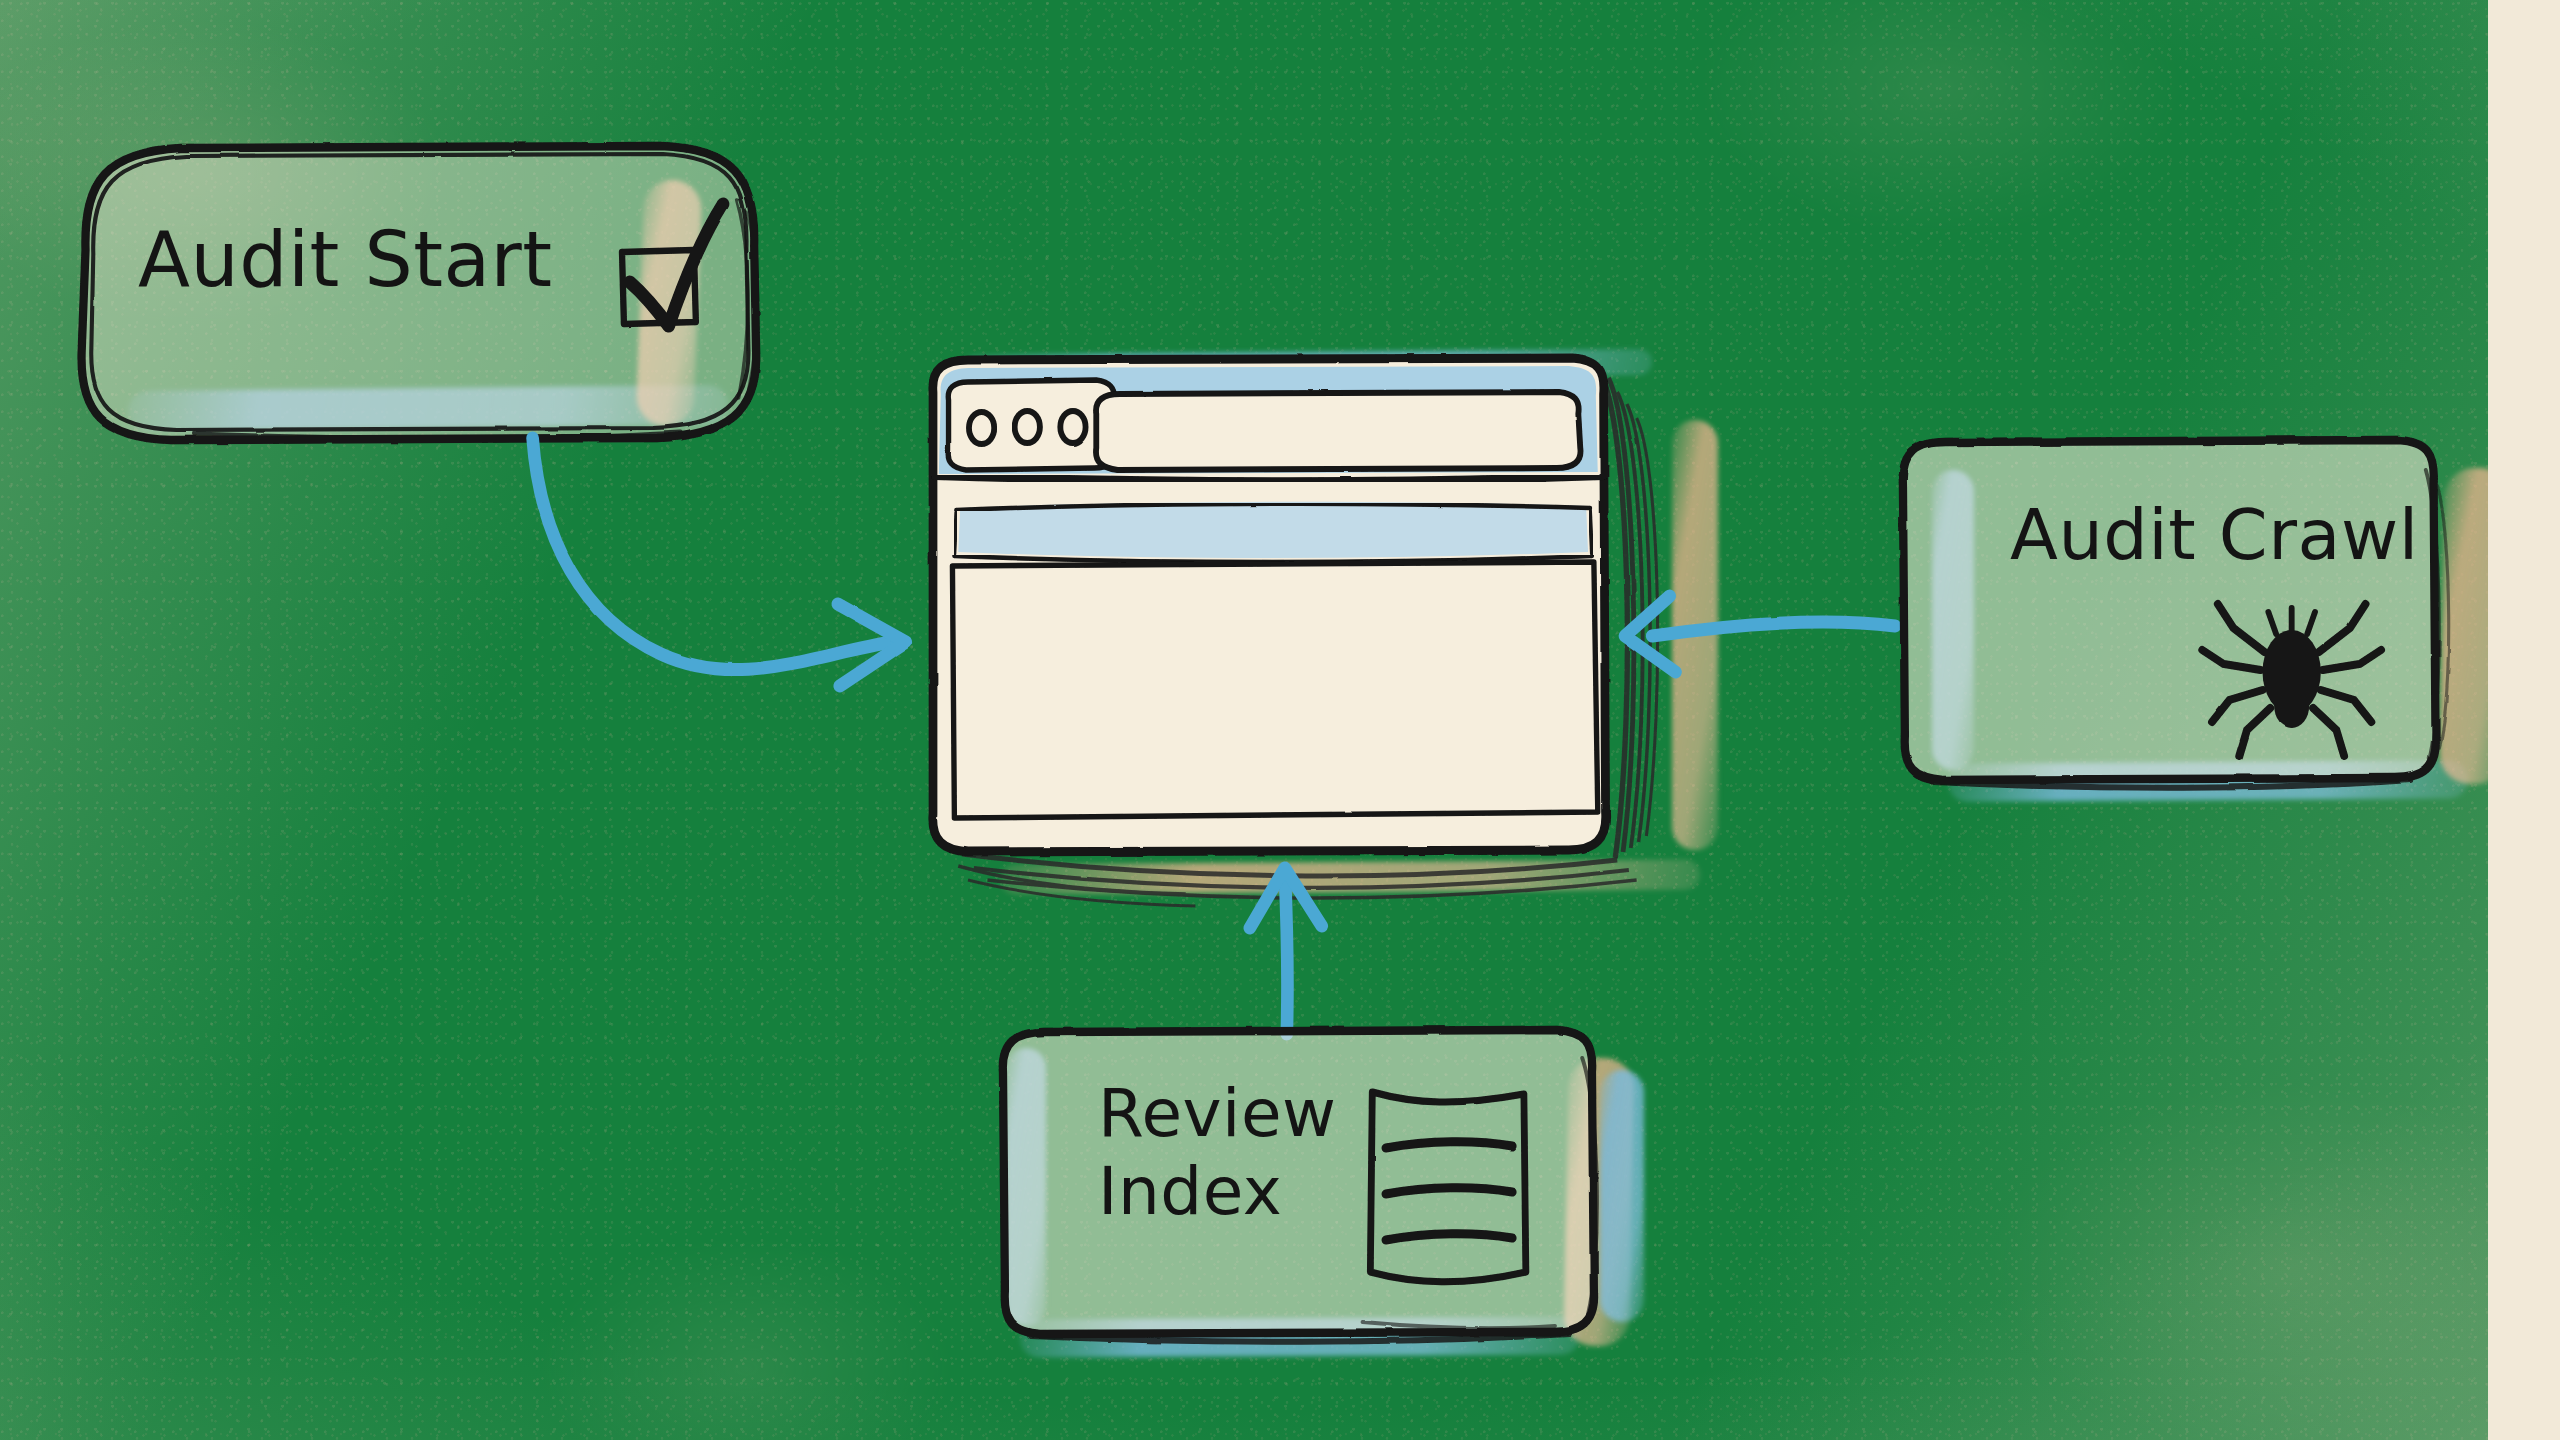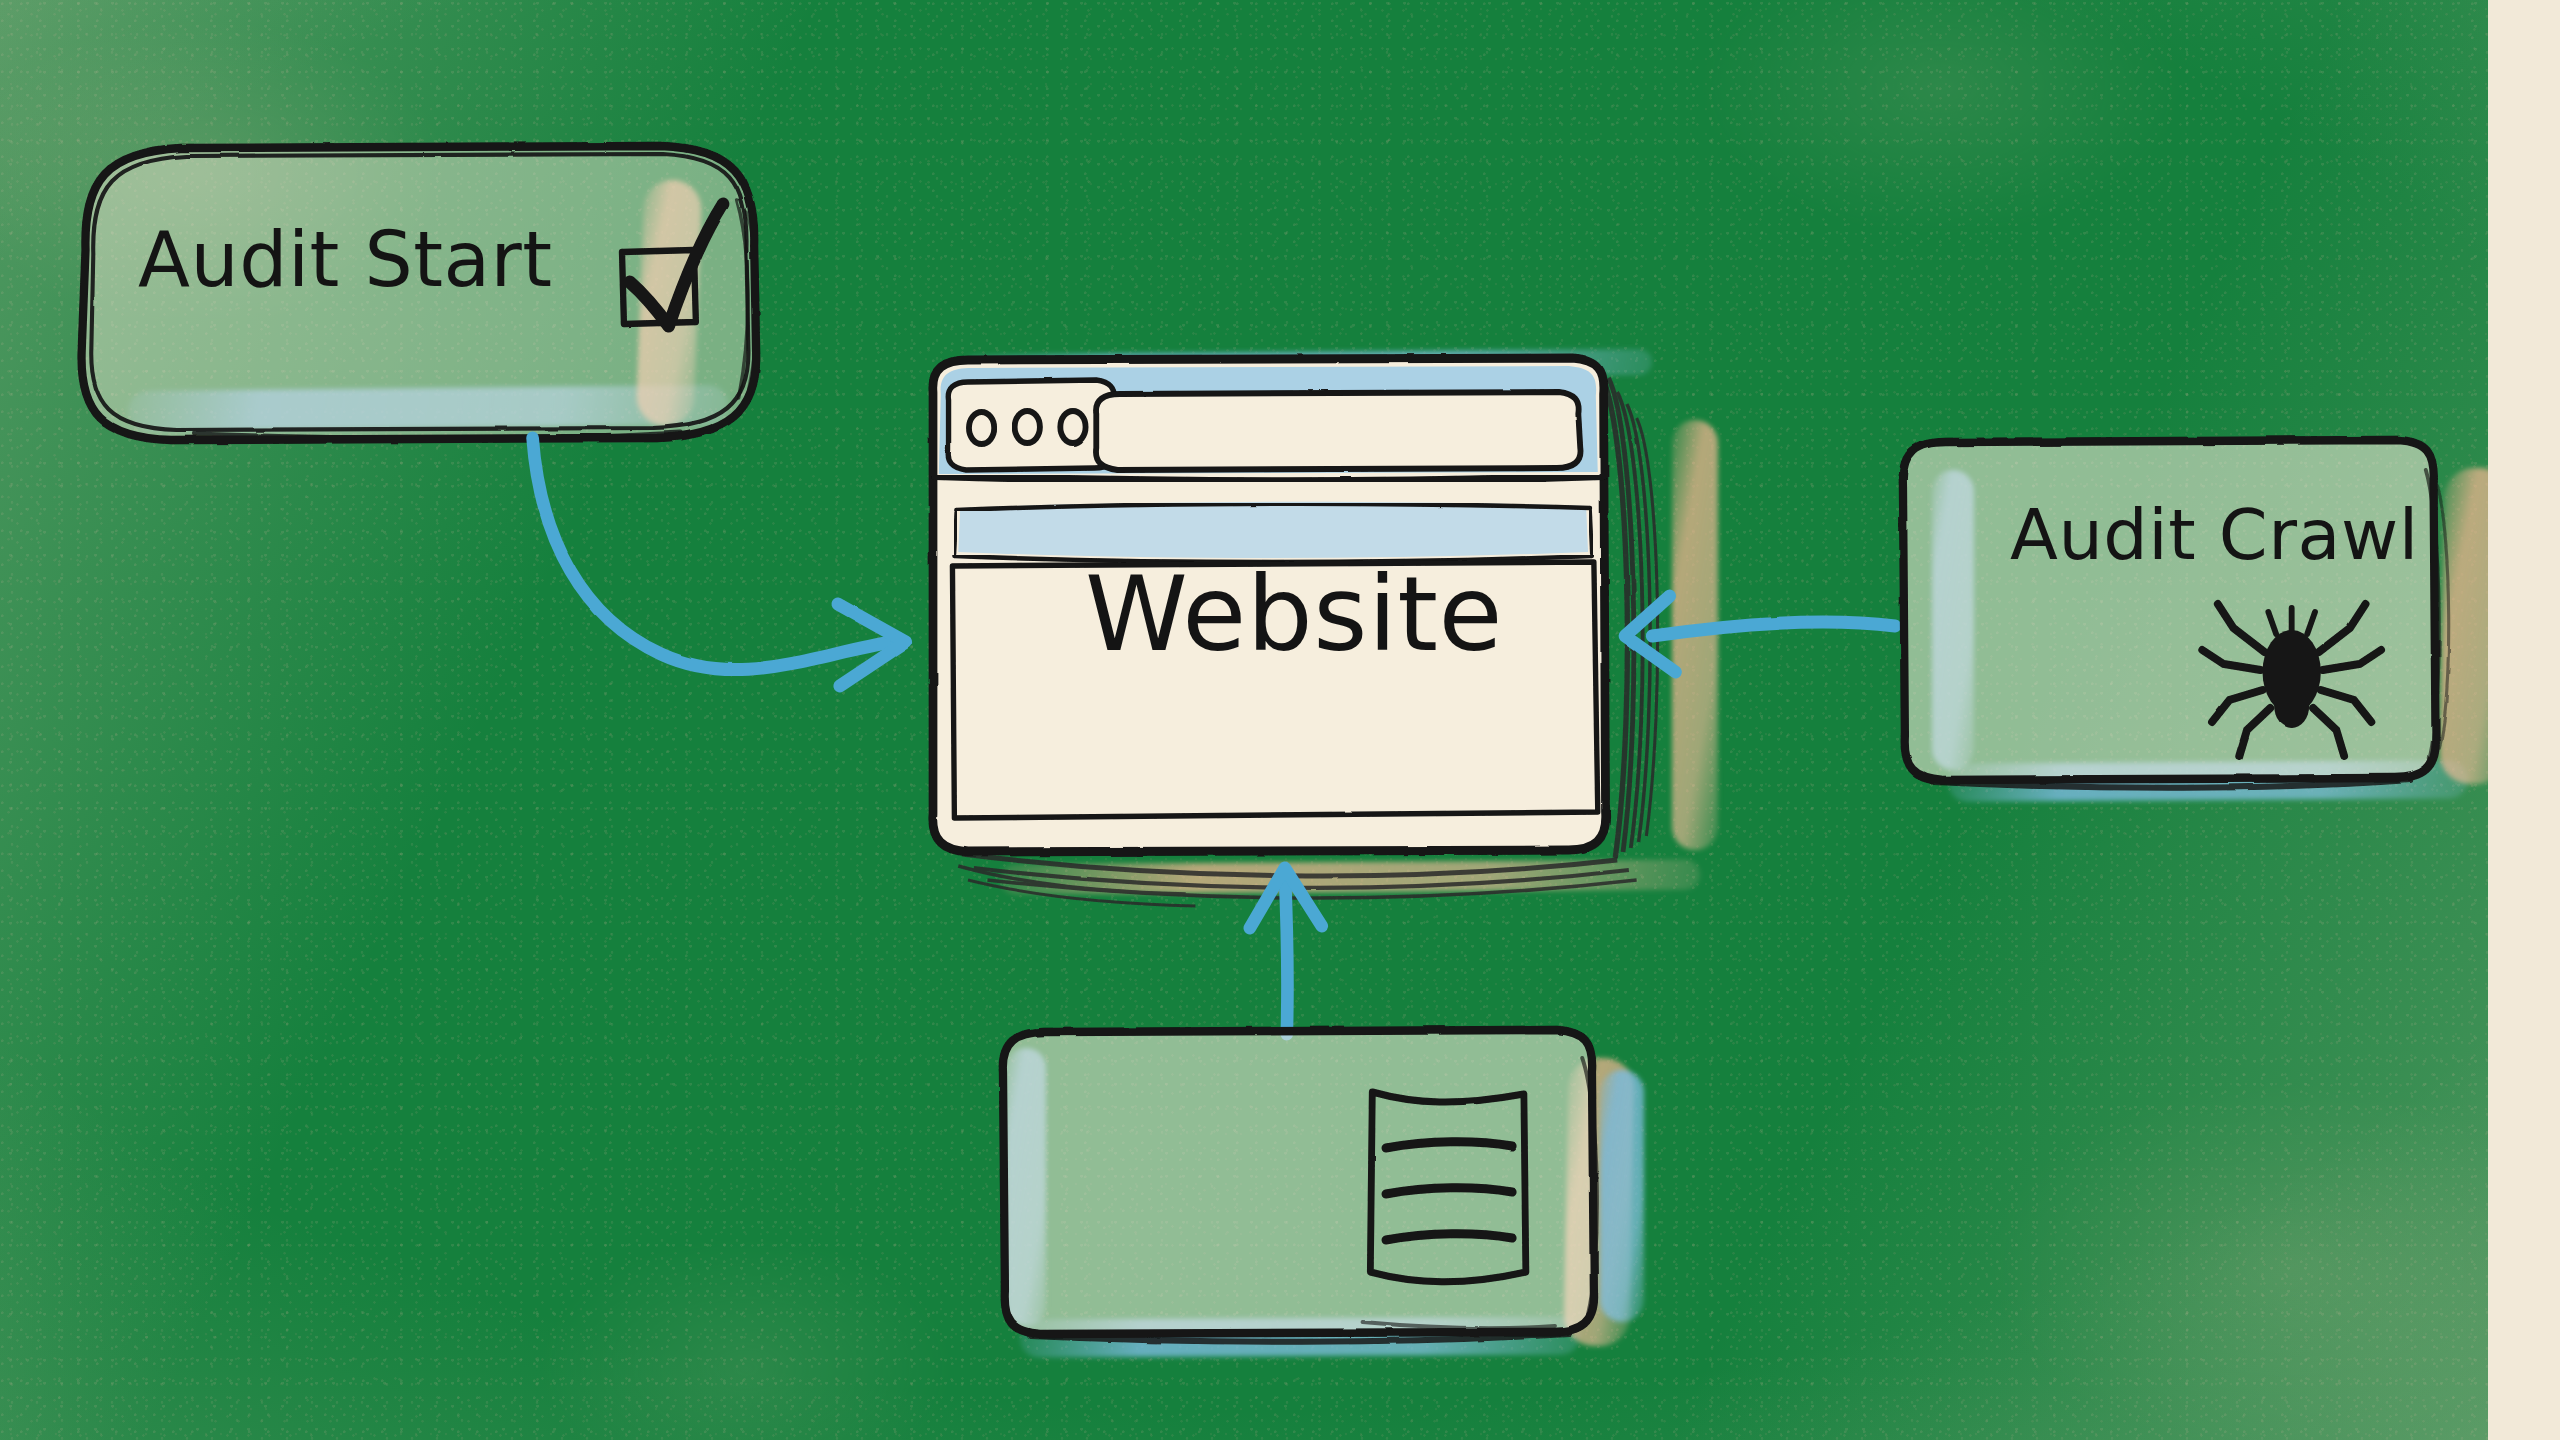--- a/index.html
+++ b/index.html
@@ -300,18 +300,21 @@
                L 1570 1272
                C 1506 1286, 1456 1284, 1410 1272 Z" stroke-width="7"></path>
       <path d="M 1426 1148 C 1470 1140, 1520 1140, 1556 1146" stroke-width="9"></path>
       <path d="M 1426 1194 C 1470 1186, 1520 1186, 1556 1192" stroke-width="9"></path>
       <path d="M 1426 1240 C 1470 1232, 1520 1232, 1556 1238" stroke-width="9"></path>
     </g>
   </svg>
 
   <div id="label-audit" class="ink-label">Audit Start</div>
 
-  <div id="label-website" class="ink-label">Website</div>
 
   <div id="label-crawl" class="ink-label">Audit Crawl</div>
 
+  <div id="label-review">
+    <div class="ink-label">Review</div>
+    <div class="ink-label">Index</div>
+  </div>
 
 </div>
 
 </body></html>

